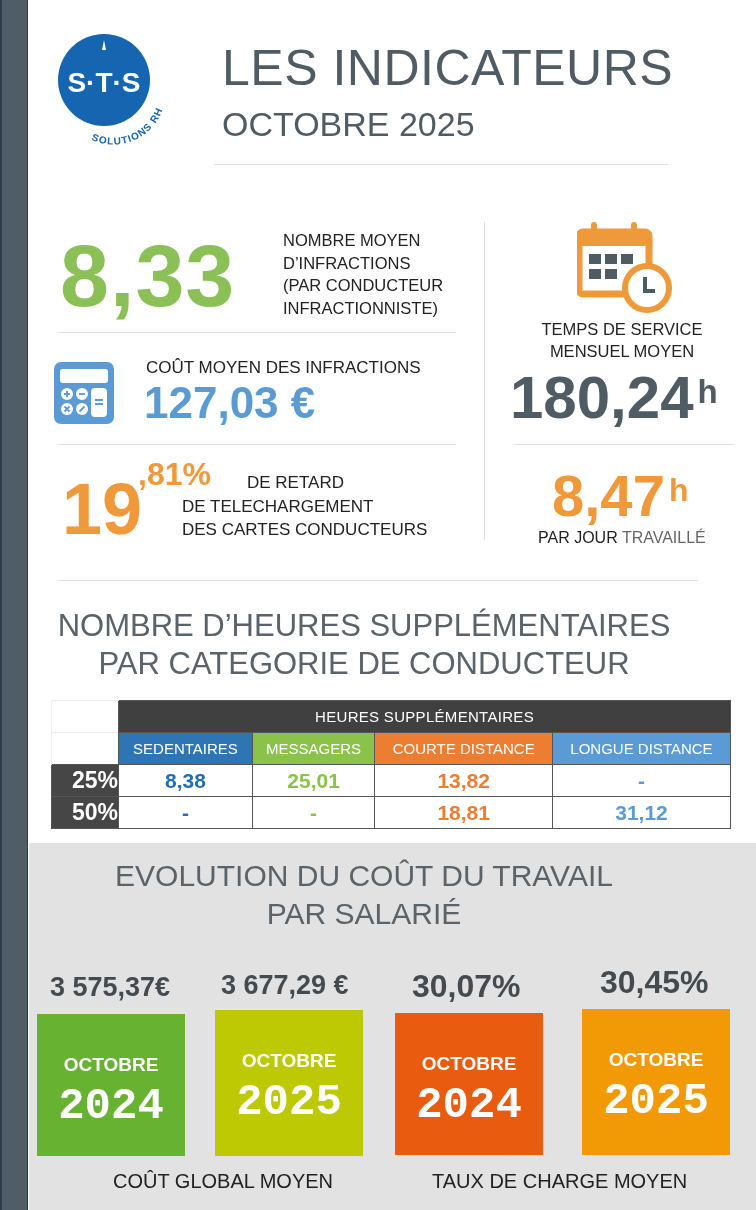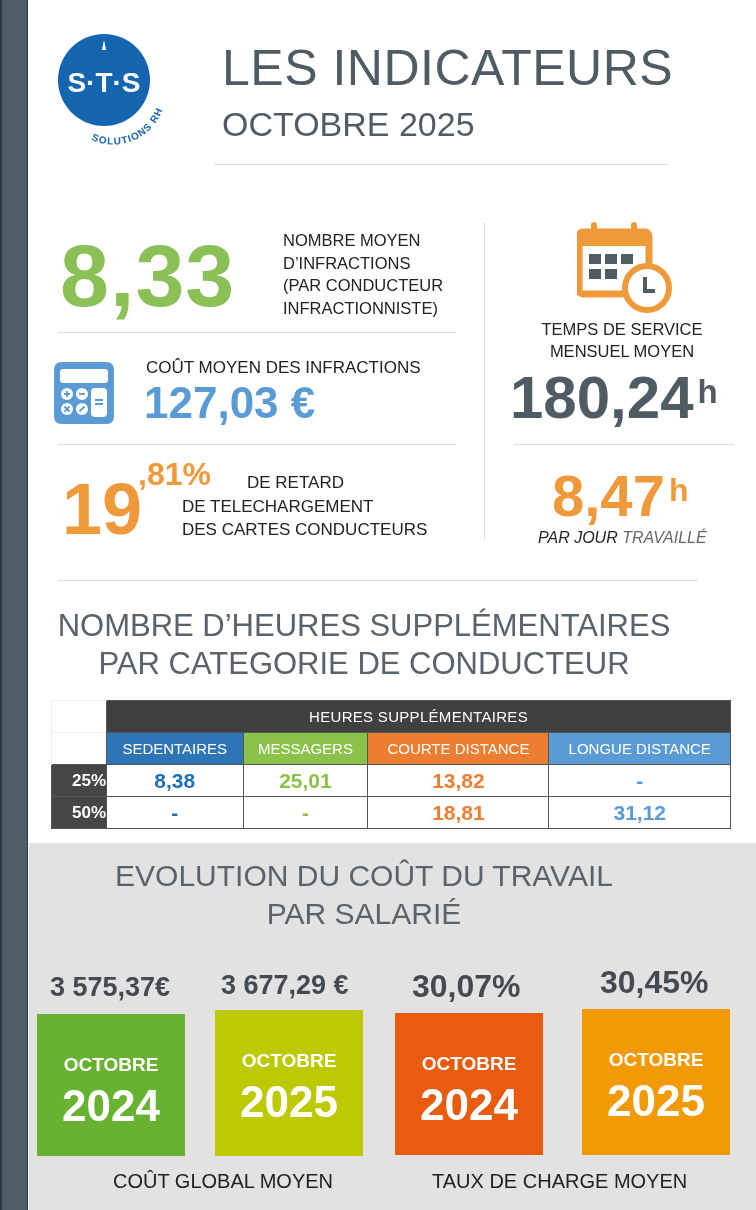--- a/index.html
+++ b/index.html
@@ -29,38 +29,38 @@
   .retard-l2 { position: absolute; left: 182px; top: 497px; font-size: 17px; color: #222; white-space: nowrap; }
   .retard-l3 { position: absolute; left: 182px; top: 520px; font-size: 17px; color: #222; white-space: nowrap; }
 
   .vsep { position: absolute; left: 484px; top: 222px; width: 1px; height: 318px; background: #dedede; }
 
   .cal-icon { position: absolute; left: 577px; top: 222px; width: 96px; height: 92px; }
   .service-label { position: absolute; left: 512px; top: 318px; width: 220px; text-align: center; font-size: 16.5px; color: #222; line-height: 22px; white-space: pre-line; }
   .service-value { position: absolute; left: 510px; top: 360px; font-size: 60px; font-weight: 700; color: #505c64; line-height: 76px; white-space: nowrap; }
   .service-value sup, .day-value sup { font-size: 0.55em; vertical-align: top; position: relative; top: -6px; margin-left: 4px; }
   .day-value { position: absolute; left: 552px; top: 458px; font-size: 58px; font-weight: 700; color: #f0993b; line-height: 76px; white-space: nowrap; }
-  .day-label { position: absolute; left: 538px; top: 529px; font-size: 16px; color: #222; white-space: nowrap; font-style: italic; }
+  .day-label { position: absolute; left: 538px; top: 529px; font-size: 16px; color: #222; white-space: nowrap; }
   .day-label .light { color: #666; }
 
   .section-title { position: absolute; left: 28px; width: 672px; text-align: center; font-size: 31px; color: #5a6369; line-height: 38px; white-space: pre-line; font-weight: 400; }
 
   table.hs { position: absolute; left: 51px; top: 700px; width: 680px; border-collapse: collapse; font-family: "Liberation Sans", sans-serif; }
   table.hs td { border: 1px solid #555; height: 32px; text-align: center; }
   table.hs .empty { border: none; border-left: 1px solid #eee; border-top: 1px solid #eee; background: #fff; width: 55px; }
   table.hs .head { background: #404040; color: #fff; font-size: 15px; height: 26px; letter-spacing: 0.3px; }
   table.hs .cat { color: #fff; font-size: 15px; height: 24px; white-space: nowrap; padding: 0 4px; }
-  table.hs .rowlab { background: #464646; color: #fff; font-weight: 700; font-size: 17px; text-align: right; padding-left: 8px; }
+  table.hs .rowlab { background: #464646; color: #fff; font-weight: 700; font-size: 23px; text-align: right; padding-left: 20px; }
   table.hs .val { font-weight: 700; font-size: 21px; background: #fff; }
 
   .bottom { position: absolute; left: 29px; top: 843px; width: 727px; height: 367px; background: #e2e2e2; }
   .amount { position: absolute; font-size: 27px; font-weight: 700; color: #444b50; white-space: nowrap; }
   .box { position: absolute; color: #fff; text-align: center; }
   .box .m { font-size: 19px; font-weight: 700; margin-top: 40px; display: block; }
-  .box .y { font-size: 44px; font-weight: 700; display: block; line-height: 52px; margin-top: 4px; }
+  .box .y { font-size: 44px; font-weight: 700; display: block; line-height: 52px; margin-top: 4px; font-family: Liberation Mono, monospace; }
   .foot-label { position: absolute; font-size: 20px; color: #222; white-space: nowrap; }
 </style>
 </head>
 <body>
 
 <div class="side-bar"></div>
 
 <div class="logo">
   <svg viewBox="0 0 130 130">
     <defs>

